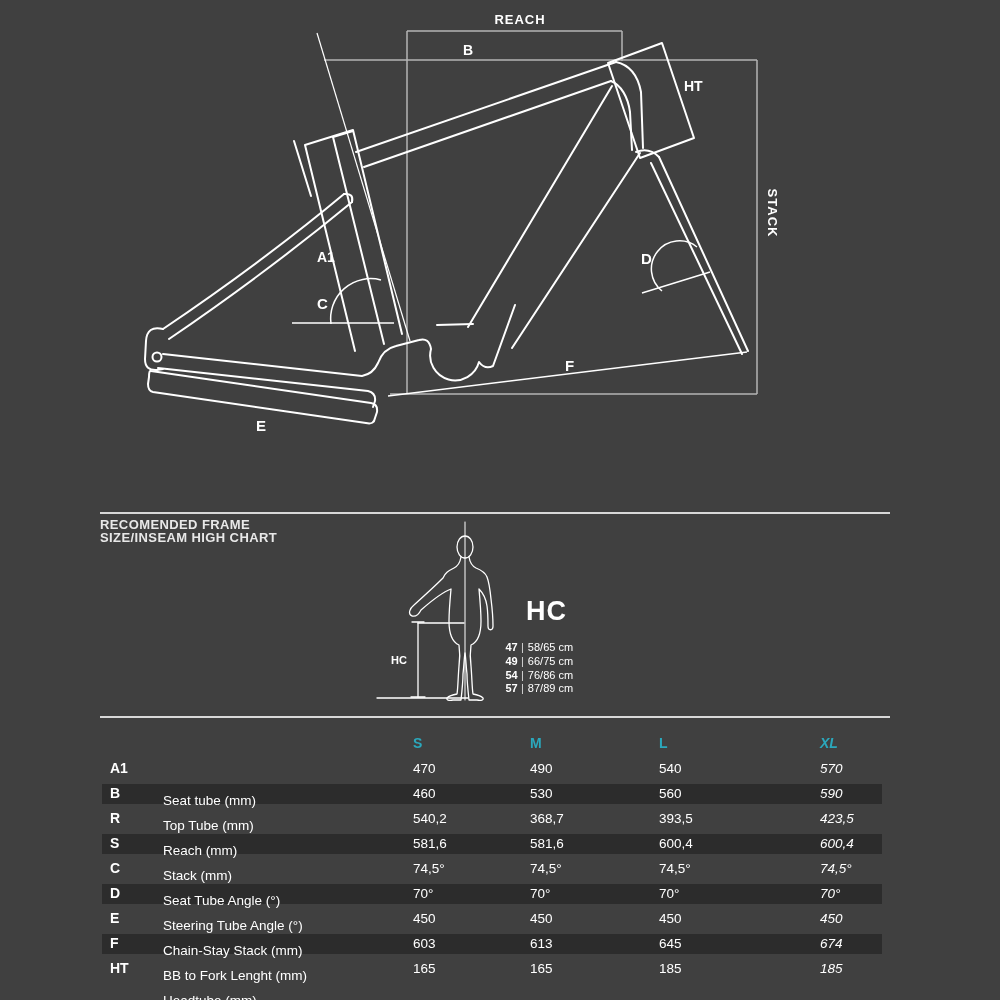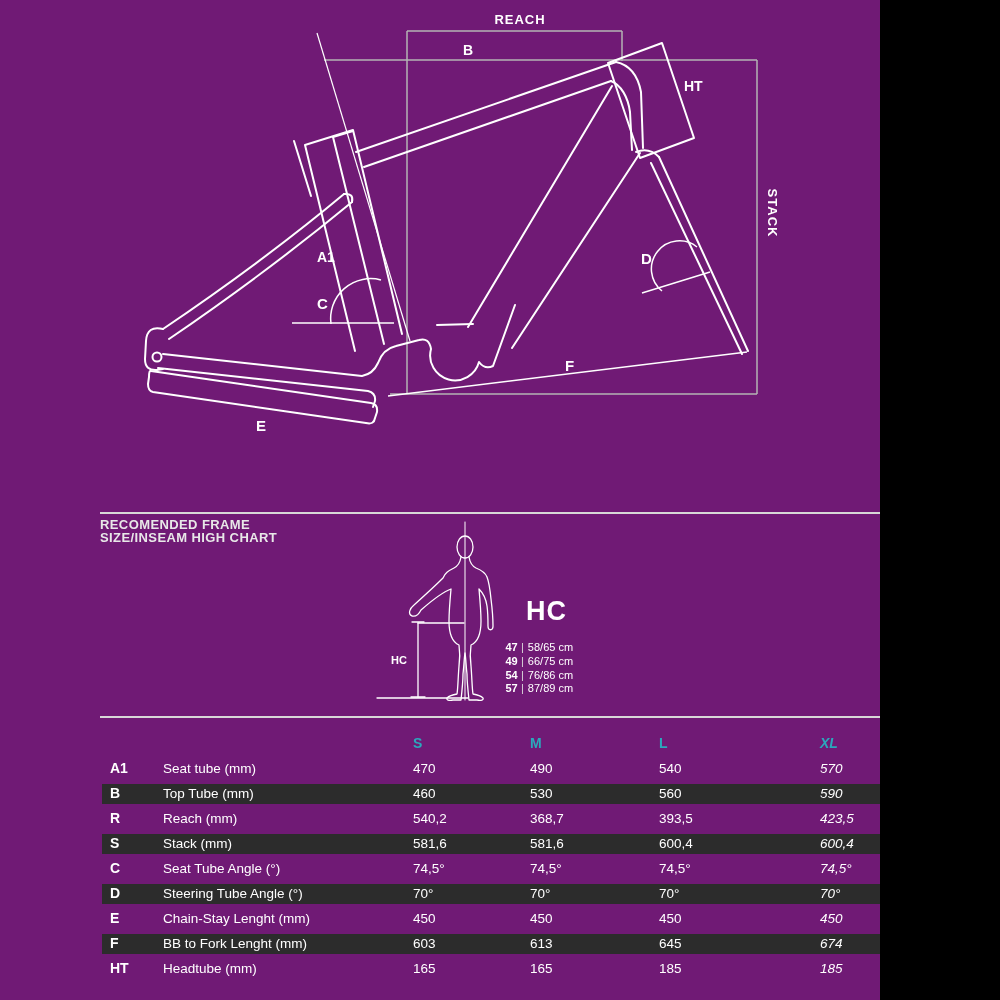--- a/index.html
+++ b/index.html
@@ -1,35 +1,35 @@
 <!DOCTYPE html>
 <html style="--accent: #2BA8BC; --stripe: #2C2C2C;"><head>
 <meta charset="utf-8">
 <style>
   html,body{margin:0;padding:0;background:#000;}
-  .stage{position:relative;width:880px;height:1000px;background:#701a75;overflow:hidden;
+  .stage{position:relative;width:1000px;height:1000px;background:#404040;overflow:hidden;
          font-family:"Liberation Sans", sans-serif;color:#fff;}
   svg text{font-family:"Liberation Sans", sans-serif;}
   .abs{position:absolute;}
   
   .mini-heading{left:100px;top:518px;font-size:13px;font-weight:bold;line-height:13px;
                 letter-spacing:.4px;color:#e8e8e8;}
   .hc-big{left:526px;top:596px;font-size:27px;font-weight:bold;letter-spacing:1px;}
   .hc-list{left:504px;top:641px;font-size:11px;line-height:13.8px;}
   .hc-row{display:flex;align-items:baseline;}
   .hc-size{font-weight:bold;width:15px;text-align:center;}
   .hc-sep{margin:0 4px 0 2px;font-weight:normal;color:#ddd;}
   
   .geo-table{left:100px;top:731px;width:790px;}
   .g-row{position:relative;height:25px;line-height:25px;font-size:13.5px;}
   .g-row.striped::before{content:"";position:absolute;left:2px;right:8px;top:3px;bottom:2px;
                          background:var(--stripe,#2C2C2C);}
   .g-row span{position:absolute;white-space:nowrap;z-index:1;}
   .c-key{left:10px;font-weight:bold;font-size:14px;}
-  .c-label{left:63px;}
+  .c-label{left:63px;margin-top:32px;}
   .c-v0{left:313px;} .c-v1{left:430px;} .c-v2{left:559px;} .c-v3{left:720px;font-style:italic;}
   .g-head span{font-weight:bold;font-size:14px;color:var(--accent,#2BA8BC);}
 </style>
 </head>
 <body>
 
 <div class="stage">
 
   <svg class="abs" style="left:0;top:0" width="1000" height="1000" viewBox="0 0 1000 1000">
 
@@ -211,21 +211,21 @@
     <div class="g-row striped">
       <span class="c-key">D</span>
       <span class="c-label">Steering Tube Angle (°)</span>
       <span class="c-v0">70°</span>
       <span class="c-v1">70°</span>
       <span class="c-v2">70°</span>
       <span class="c-v3">70°</span>
     </div>
     <div class="g-row">
       <span class="c-key">E</span>
-      <span class="c-label">Chain-Stay Lenght (mm)</span>
+      <span class="c-label">Chain-Stay Stack (mm)</span>
       <span class="c-v0">450</span>
       <span class="c-v1">450</span>
       <span class="c-v2">450</span>
       <span class="c-v3">450</span>
     </div>
     <div class="g-row striped">
       <span class="c-key">F</span>
       <span class="c-label">BB to Fork Lenght (mm)</span>
       <span class="c-v0">603</span>
       <span class="c-v1">613</span>

